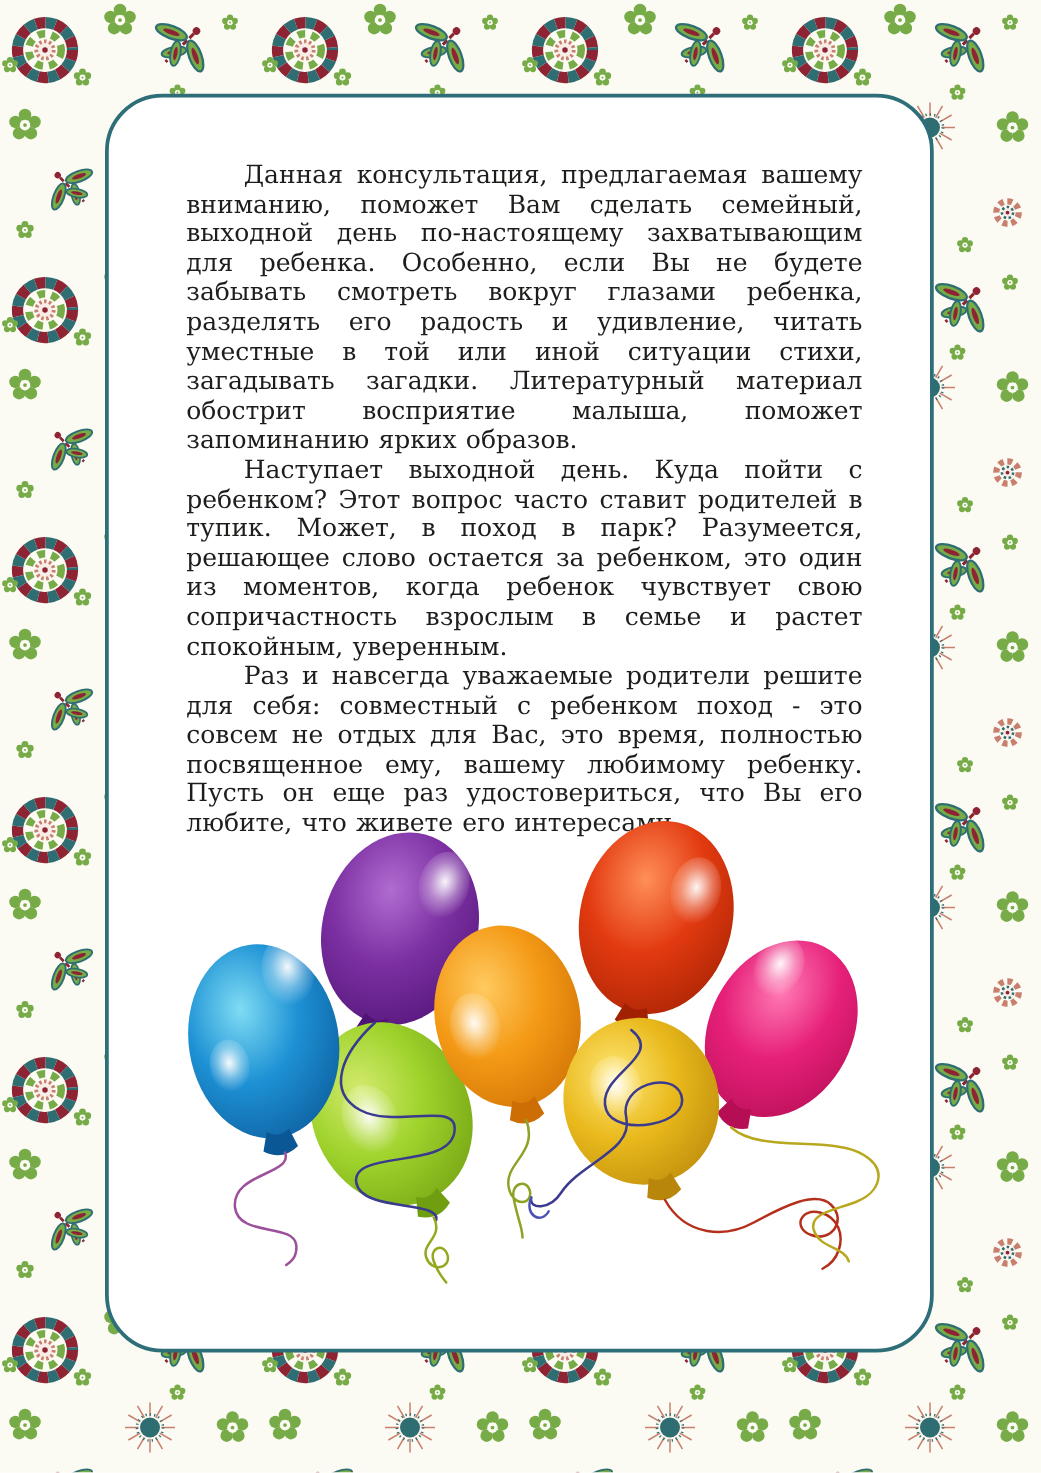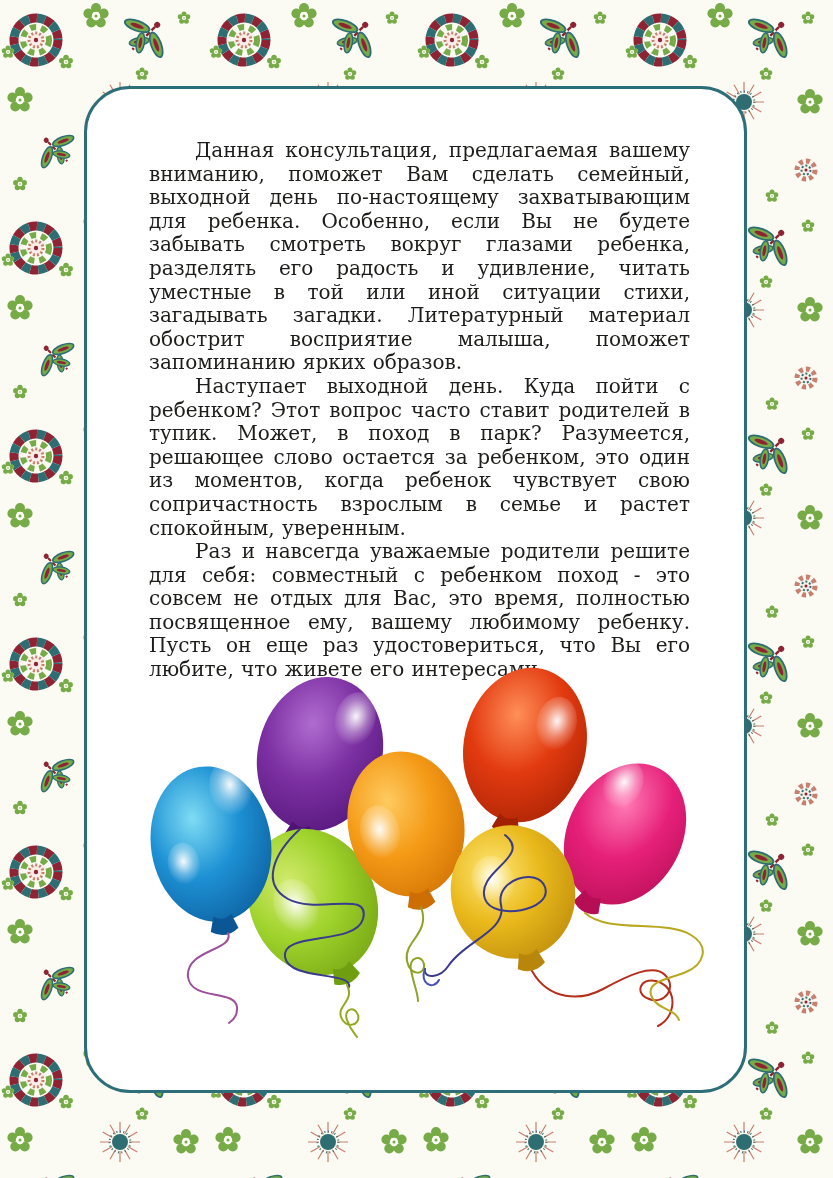--- a/index.html
+++ b/index.html
@@ -3,21 +3,21 @@
 <meta charset="utf-8">
 <style>
   html,body{margin:0;padding:0;}
   body{
     width:833px;height:1178px;position:relative;overflow:hidden;
     background:#fcfbf3;
     font-family:"DejaVu Serif","Liberation Serif",serif;
   }
   #bg-pattern{position:absolute;left:0;top:0;width:833px;height:1178px;z-index:0;}
   .panel{
-    position:absolute;left:84px;top:86px;width:663px;height:1007px;
+    position:absolute;left:84px;top:75px;width:663px;height:1007px;
     box-sizing:border-box;background:#ffffff;
     border:3px solid #2d6e78;border-radius:46px;z-index:1;
   }
   .text-block{
     position:absolute;left:62px;top:50px;width:541px;
     color:#1d1d1b;font-size:20px;line-height:23.6px;
     text-align:justify;
   }
   .text-block p{margin:0;text-indent:46px;word-spacing:1px;}
   #balloons{position:absolute;left:26px;top:560px;width:600px;height:400px;}

